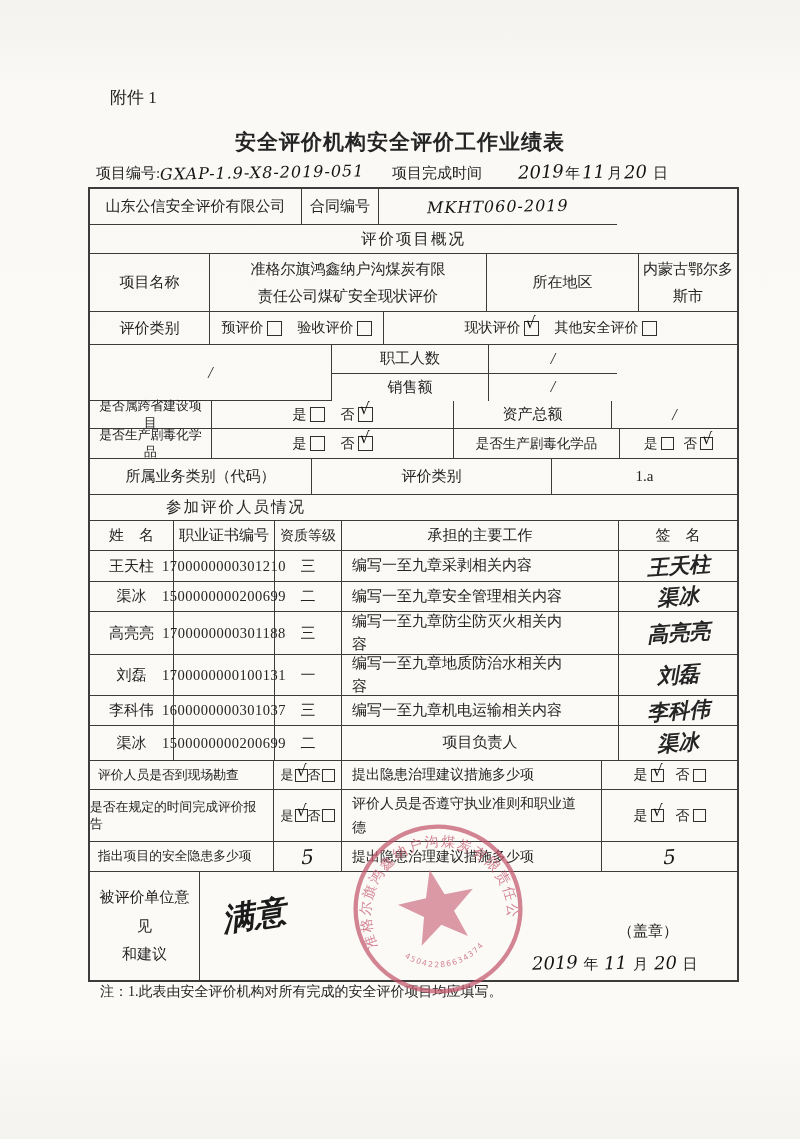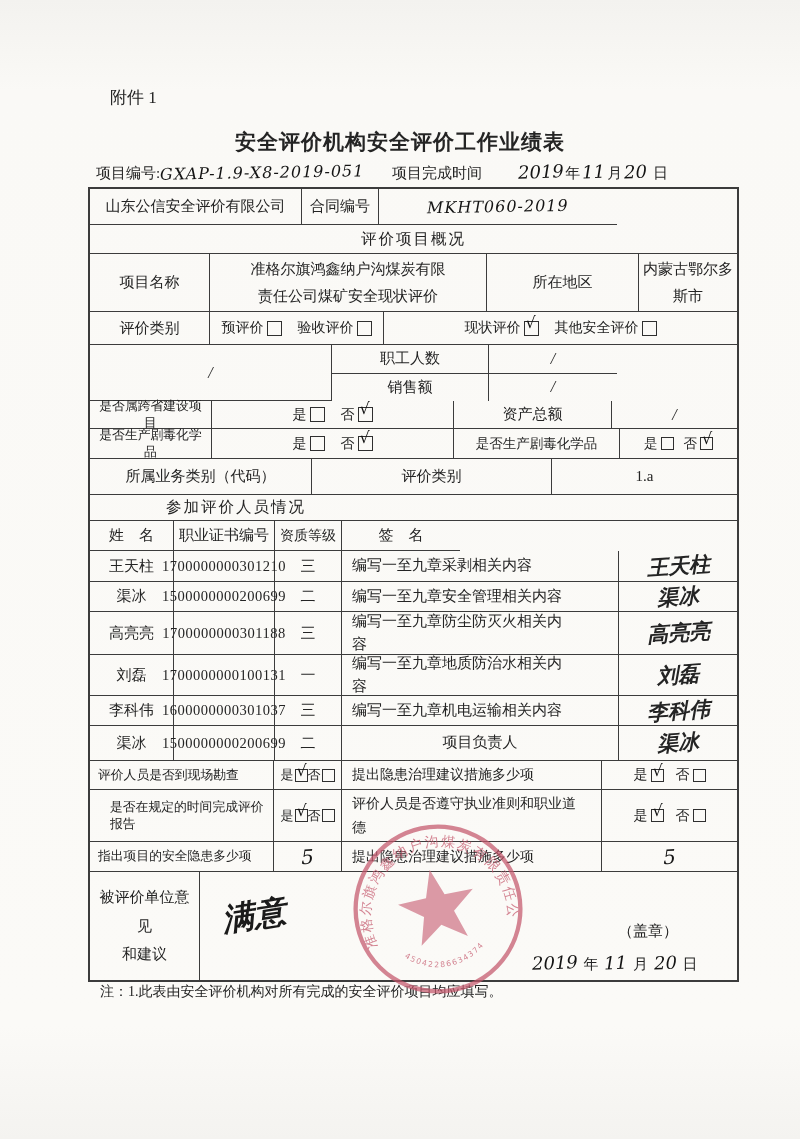--- a/index.html
+++ b/index.html
@@ -184,20 +184,21 @@
     </div>
 
     <div class="row" style="height:26px">
       <div class="c last sec" style="width:647px; justify-content:flex-start; padding-left:76px">参加评价人员情况</div>
     </div>
 
     <div class="row" style="height:30px">
       <div class="c" style="width:84px">姓　名</div>
       <div class="c" style="width:101px">职业证书编号</div>
       <div class="c" style="width:67px; font-size:14px">资质等级</div>
+      <div class="c" style="width:277px">承担的主要工作</div>
       <div class="c last" style="width:118px">签　名</div>
     </div>
 
     <div class="row" style="height:31px">
       <div class="c" style="width:84px">王天柱</div>
       <div class="c cert" style="width:101px">1700000000301210</div>
       <div class="c" style="width:67px">三</div>
       <div class="c cl work" style="width:277px">编写一至九章采剥相关内容</div>
       <div class="c last" style="width:118px">
           <span class="sign">王天柱</span>
@@ -269,21 +270,21 @@
           </span>
         <span style="display:inline-block;width:12px"></span>
         <span>否</span>
           <span class="cb cb-s">
             <span class="mk"></span>
           </span>
       </div>
     </div>
 
     <div class="row" style="height:52px">
-      <div class="c sm cl" style="width:184px; padding-left:20px">是否在规定的时间完成评价报告</div>
+      <div class="c sm cl" style="width:184px; padding-left:0">是否在规定的时间完成评价报告</div>
       <div class="c" style="width:68px; font-size:13px; padding:2px 1px">
         <span>是</span>
           <span class="cb cb-s" style="margin-left:1px">
             <span class="mk">√</span>
           </span>
           <span>否</span>
           <span class="cb cb-s" style="margin-left:1px">
             <span class="mk"></span>
           </span>
       </div>

